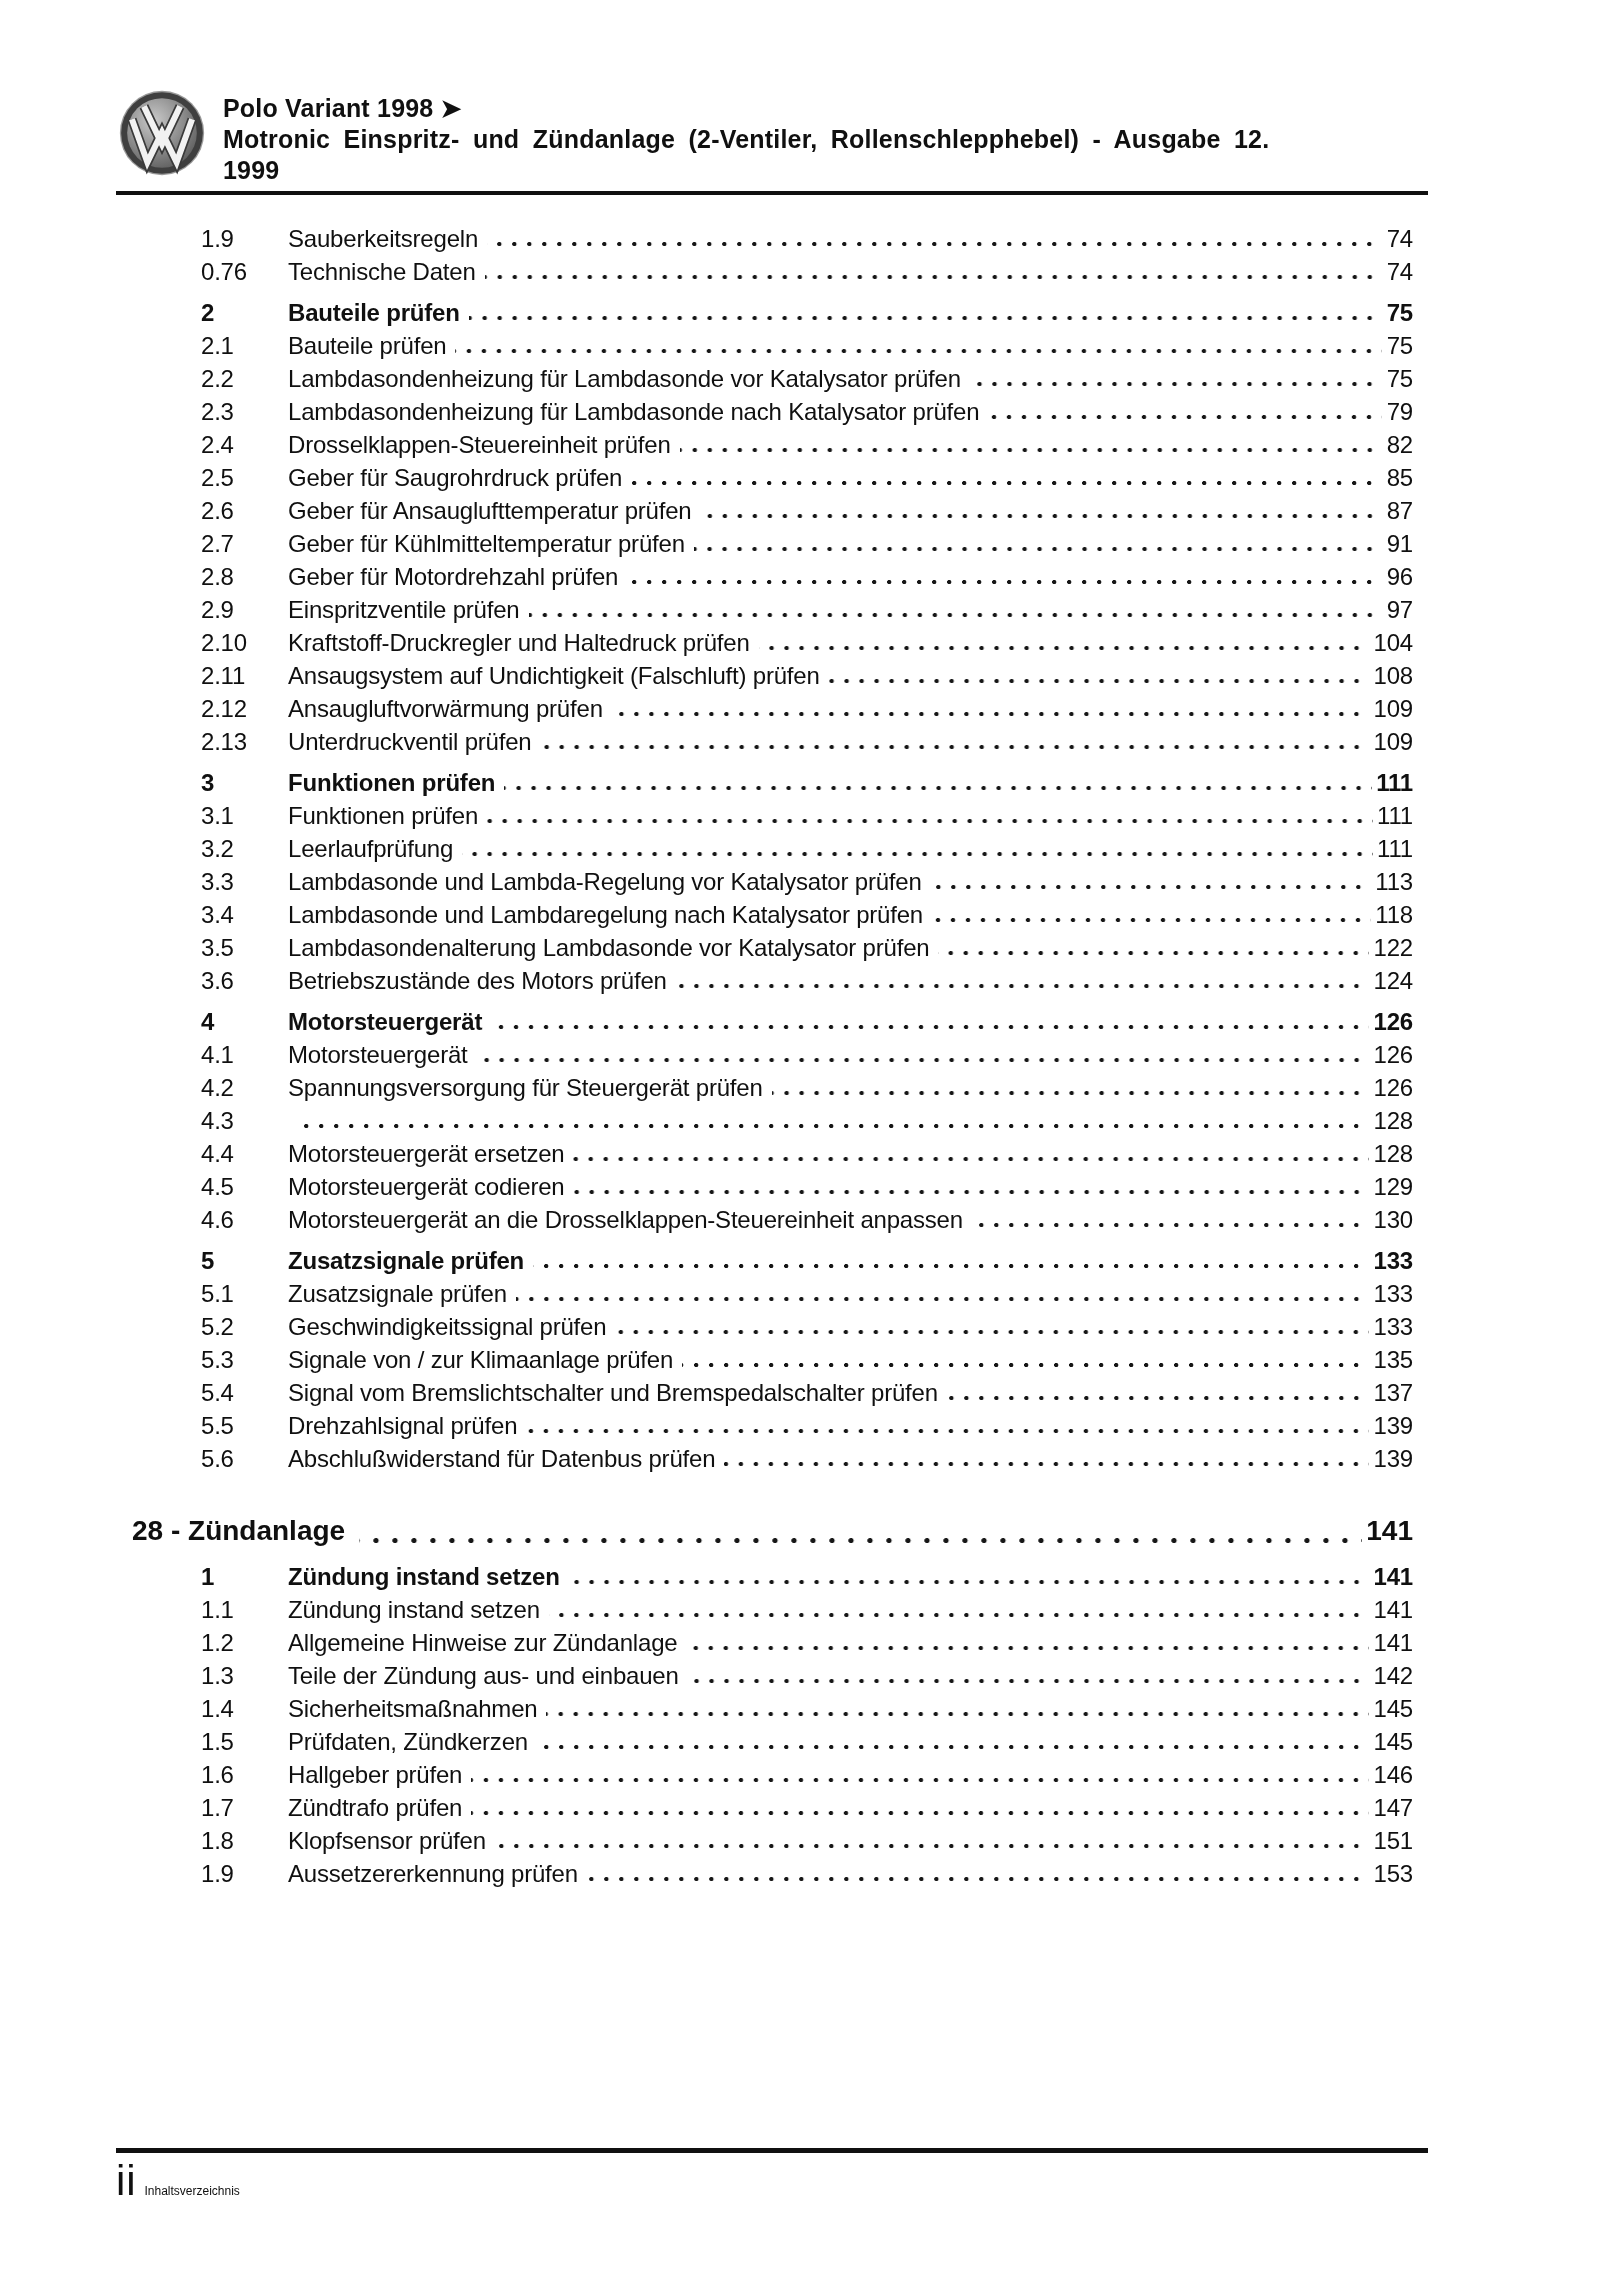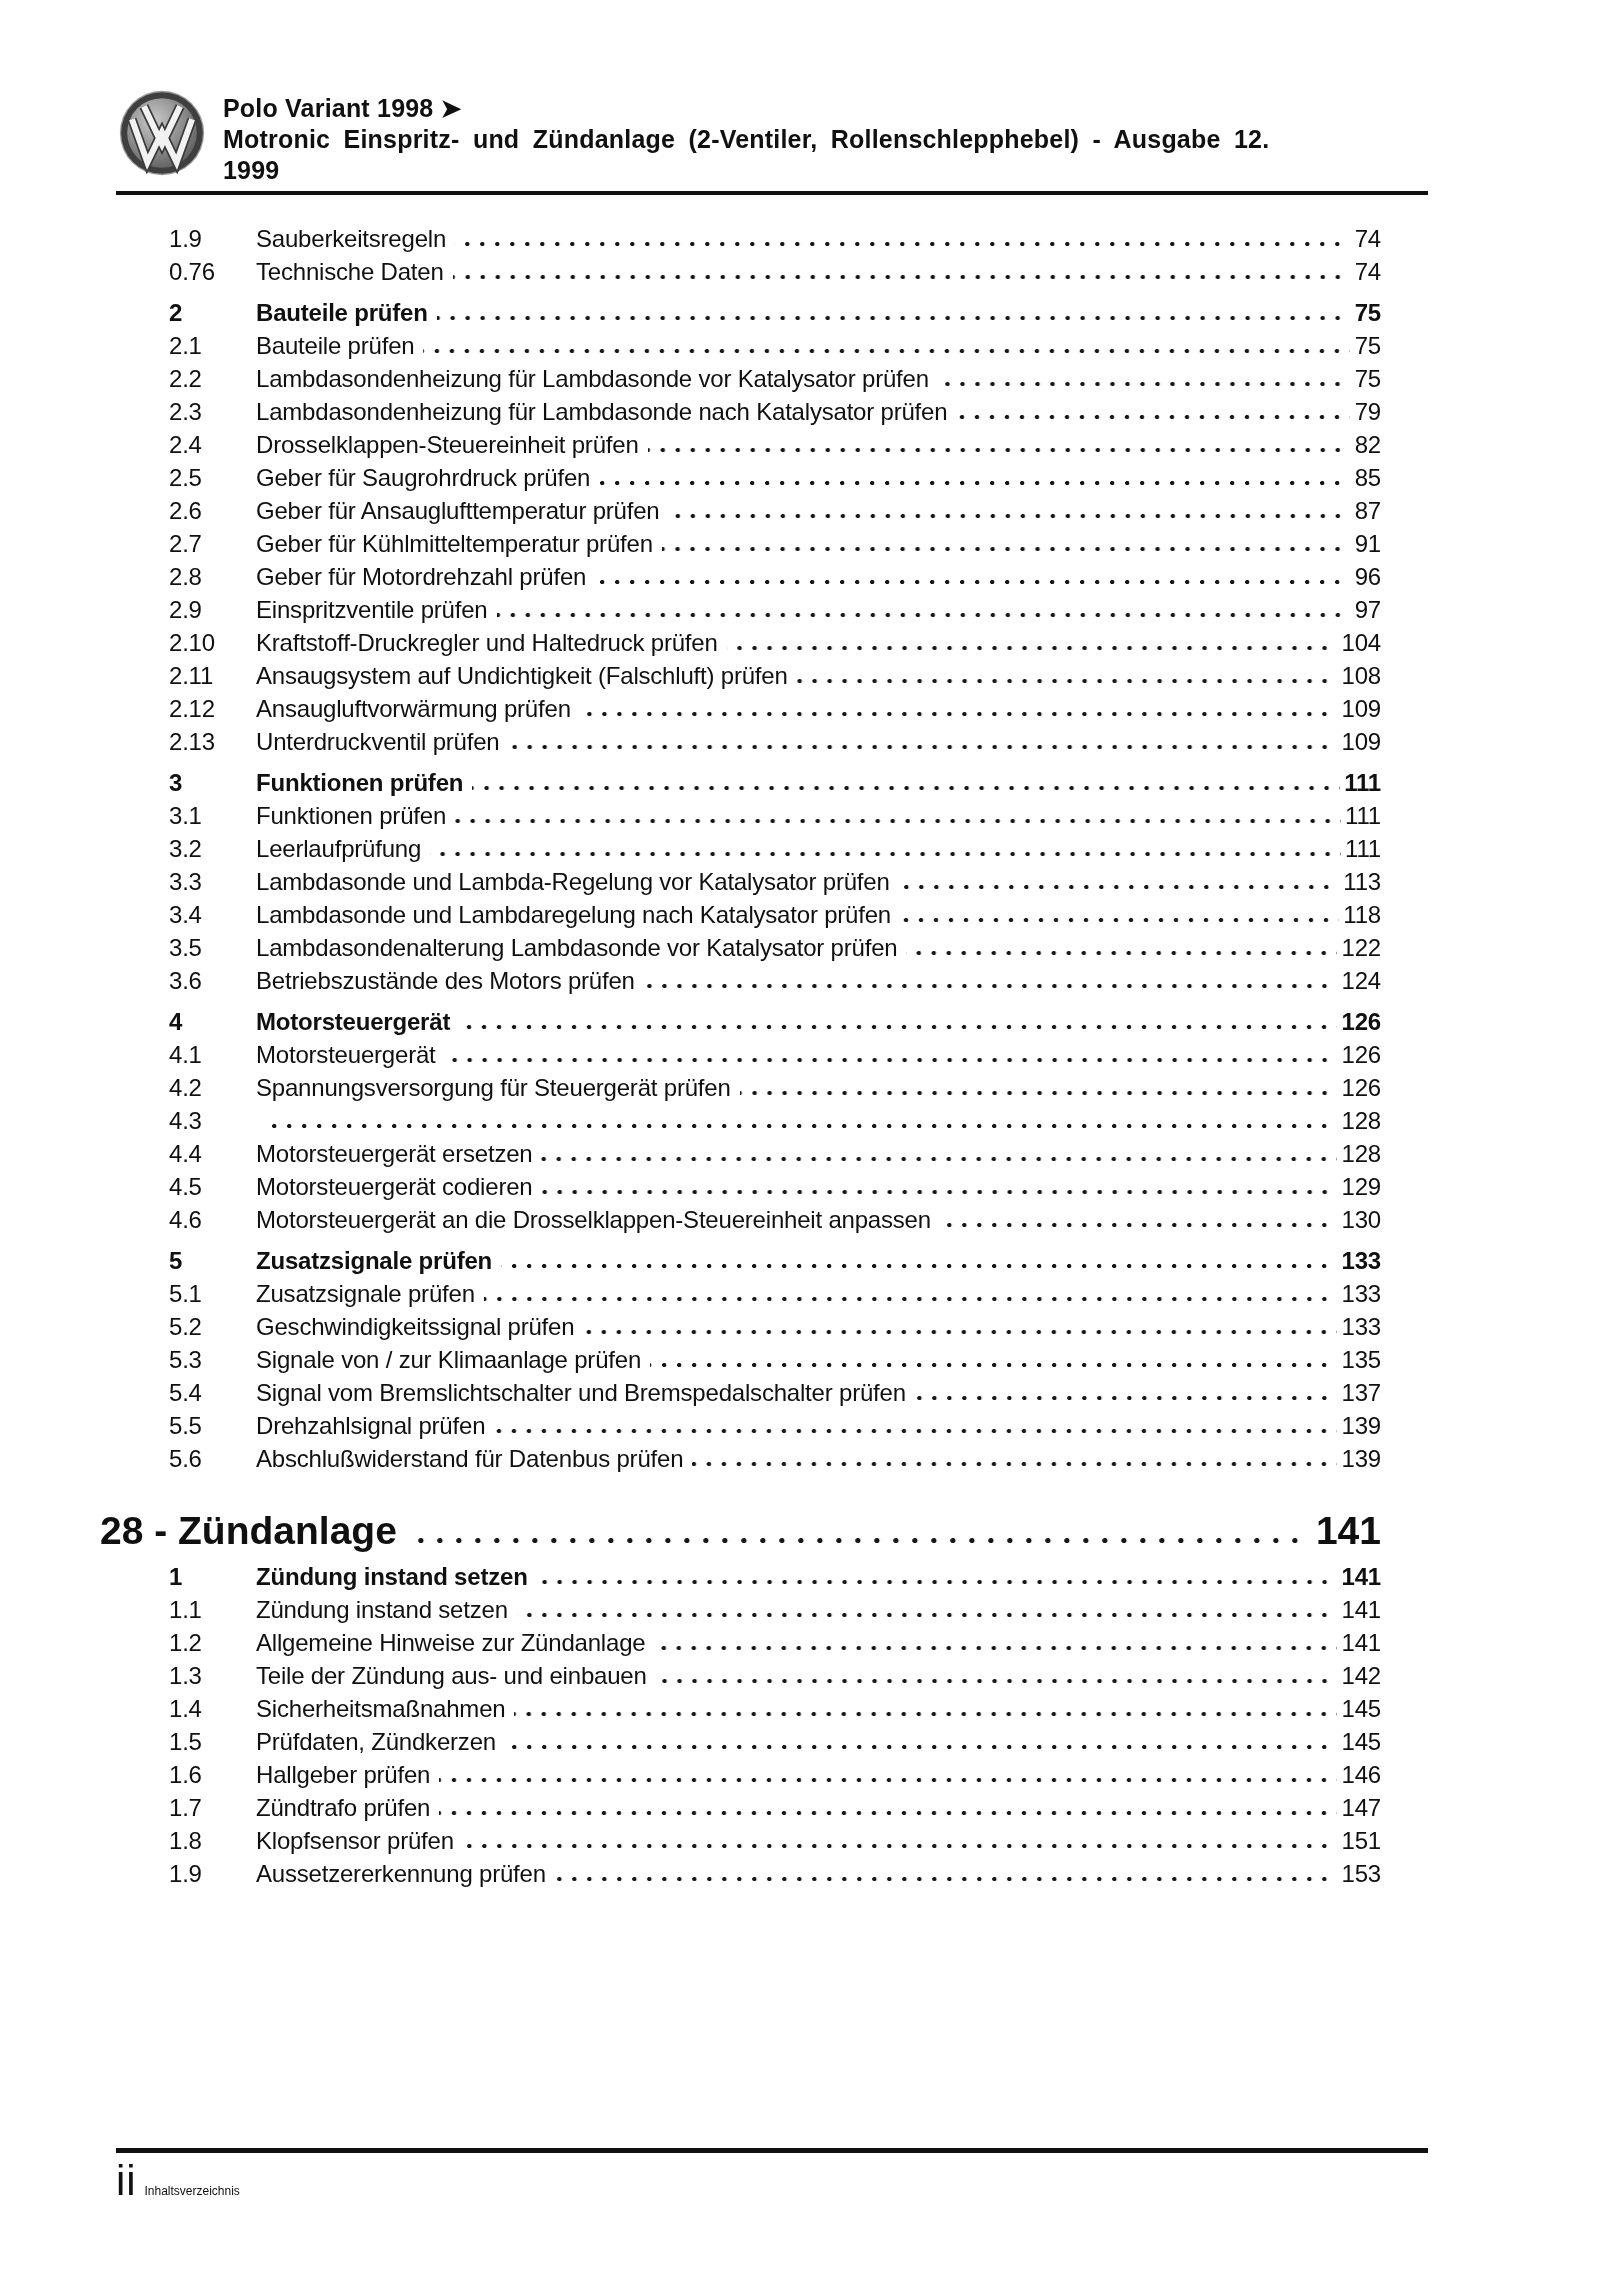--- a/index.html
+++ b/index.html
@@ -7,30 +7,30 @@
   .page { position:relative; width:1620px; height:2293px; background:#ffffff; color:#101010; overflow:hidden;border-radius:14px; }
 
   
   .logo { position:absolute; left:119px; top:90px; width:86px; height:86px; }
   .header-text { position:absolute; left:223px; top:93px; font-size:25px; font-weight:700; line-height:31px; letter-spacing:0.2px; white-space:nowrap; }
   .h-line2 { word-spacing:6.3px; }
   .rule { position:absolute; left:116px; width:1312px; background:#101010; }
   .header-rule { top:191px; height:3.6px; }
 
   
-  .toc { position:absolute; left:100px; top:222px; width:1281px; font-size:24px; letter-spacing:-0.2px; }
+  .toc { position:absolute; left:132px; top:222px; width:1281px; font-size:24px; letter-spacing:-0.2px; }
   .row { display:flex; align-items:baseline; height:33px; line-height:33px; padding-left:69px; box-sizing:border-box; }
   .row .num { flex:0 0 87px; white-space:nowrap; }
   .row .title { flex:0 0 auto; white-space:nowrap; }
   .row .leader { flex:1 1 auto; align-self:stretch; min-width:18px; margin-left:9px; margin-right:4.5px;
       background-image:radial-gradient(circle at 2.2px 2.2px,#161616 1.9px,transparent 2.5px);
       background-size:15px 5.4px; background-repeat:repeat-x; background-position:right 0 bottom 7.2px; }
   .row .page-num { flex:0 0 auto; white-space:nowrap; }
   .row.section { font-weight:700; margin-top:8px; }
-  .row.chapter { font-weight:700; font-size:39px; letter-spacing:0; height:43px; line-height:43px; margin-top:34px; margin-bottom:3.6px; padding-left:0;justify-content:flex-end; }
+  .row.chapter { font-weight:700; font-size:28px; letter-spacing:0; height:43px; line-height:43px; margin-top:34px; margin-bottom:3.6px; padding-left:0;justify-content:flex-end; }
   .row.chapter .leader { background-image:radial-gradient(circle at 2.7px 2.7px,#161616 2.3px,transparent 3px);
       background-size:19px 6.3px; background-position:right 0 bottom 8px; margin-left:14.3px; }
 
   
   .footer { position:absolute; left:116px; top:2148px; width:1312px; }
   .footer-rule-bar { height:4.5px; background:#101010; }
   .footer-row { display:flex; align-items:baseline; gap:8px; margin-top:10.7px; }
   .footer-roman { font-size:42px; line-height:36px; letter-spacing:0.9px; }
   .footer-label { font-size:12px; }
 </style>

